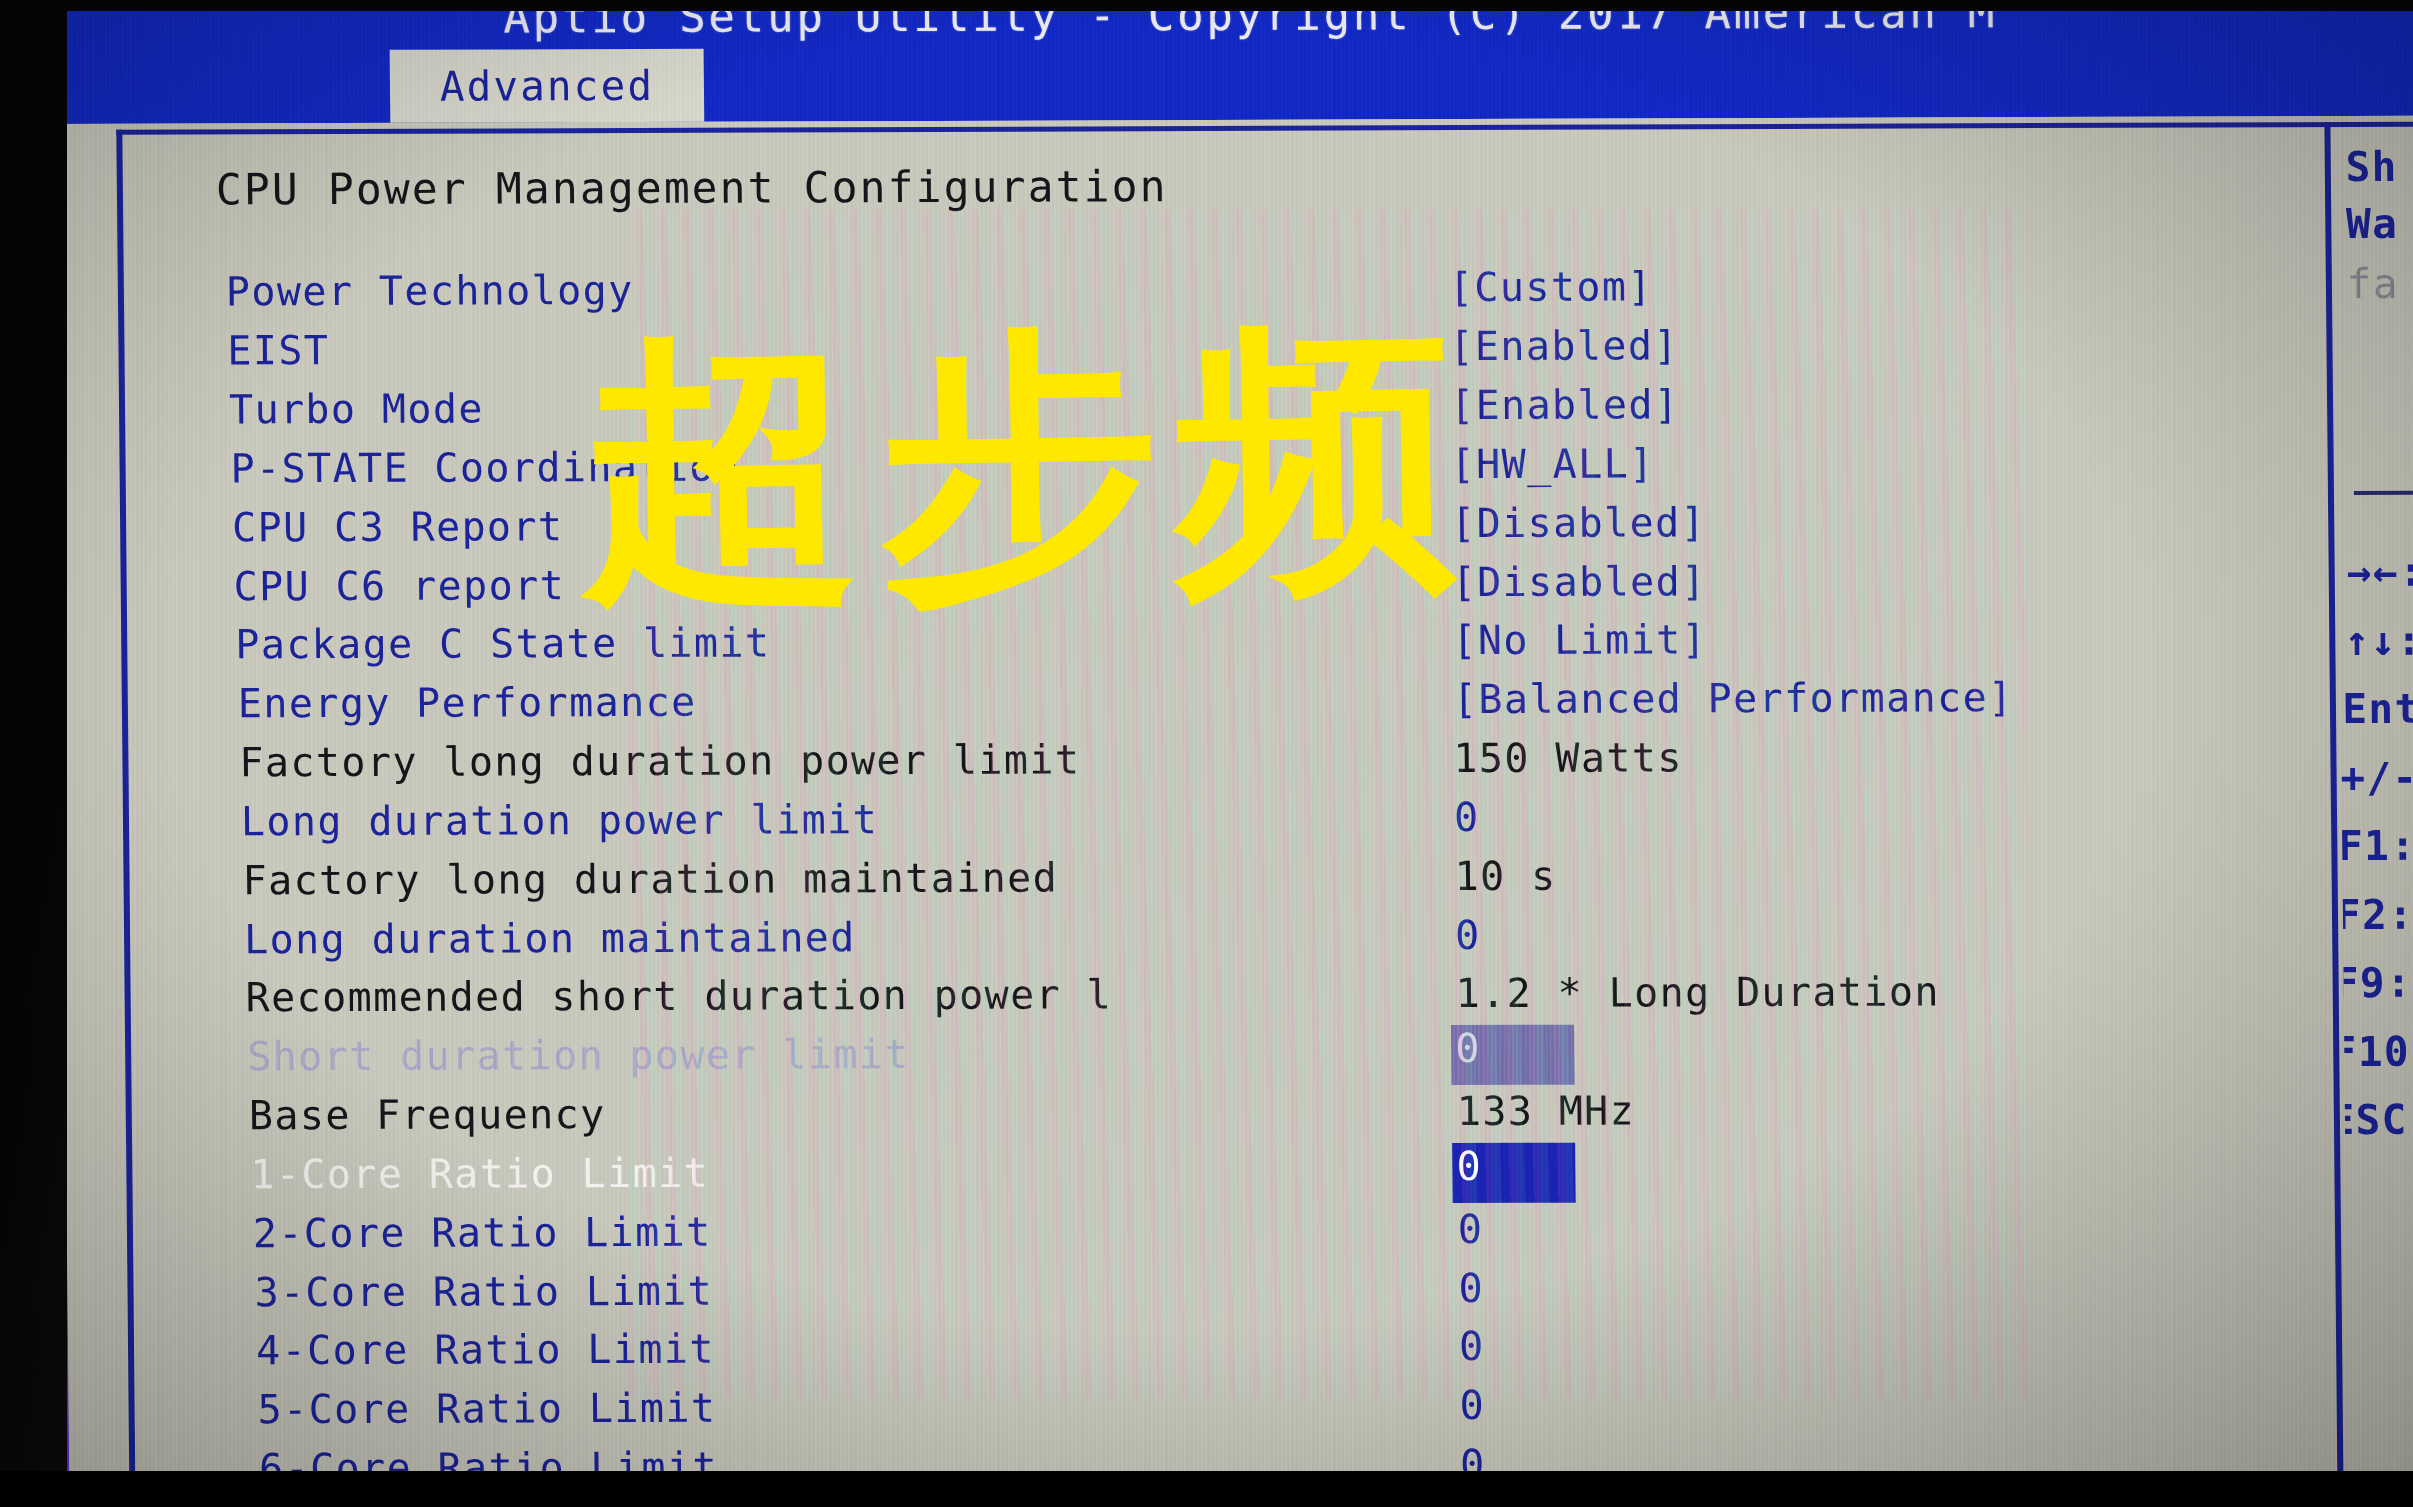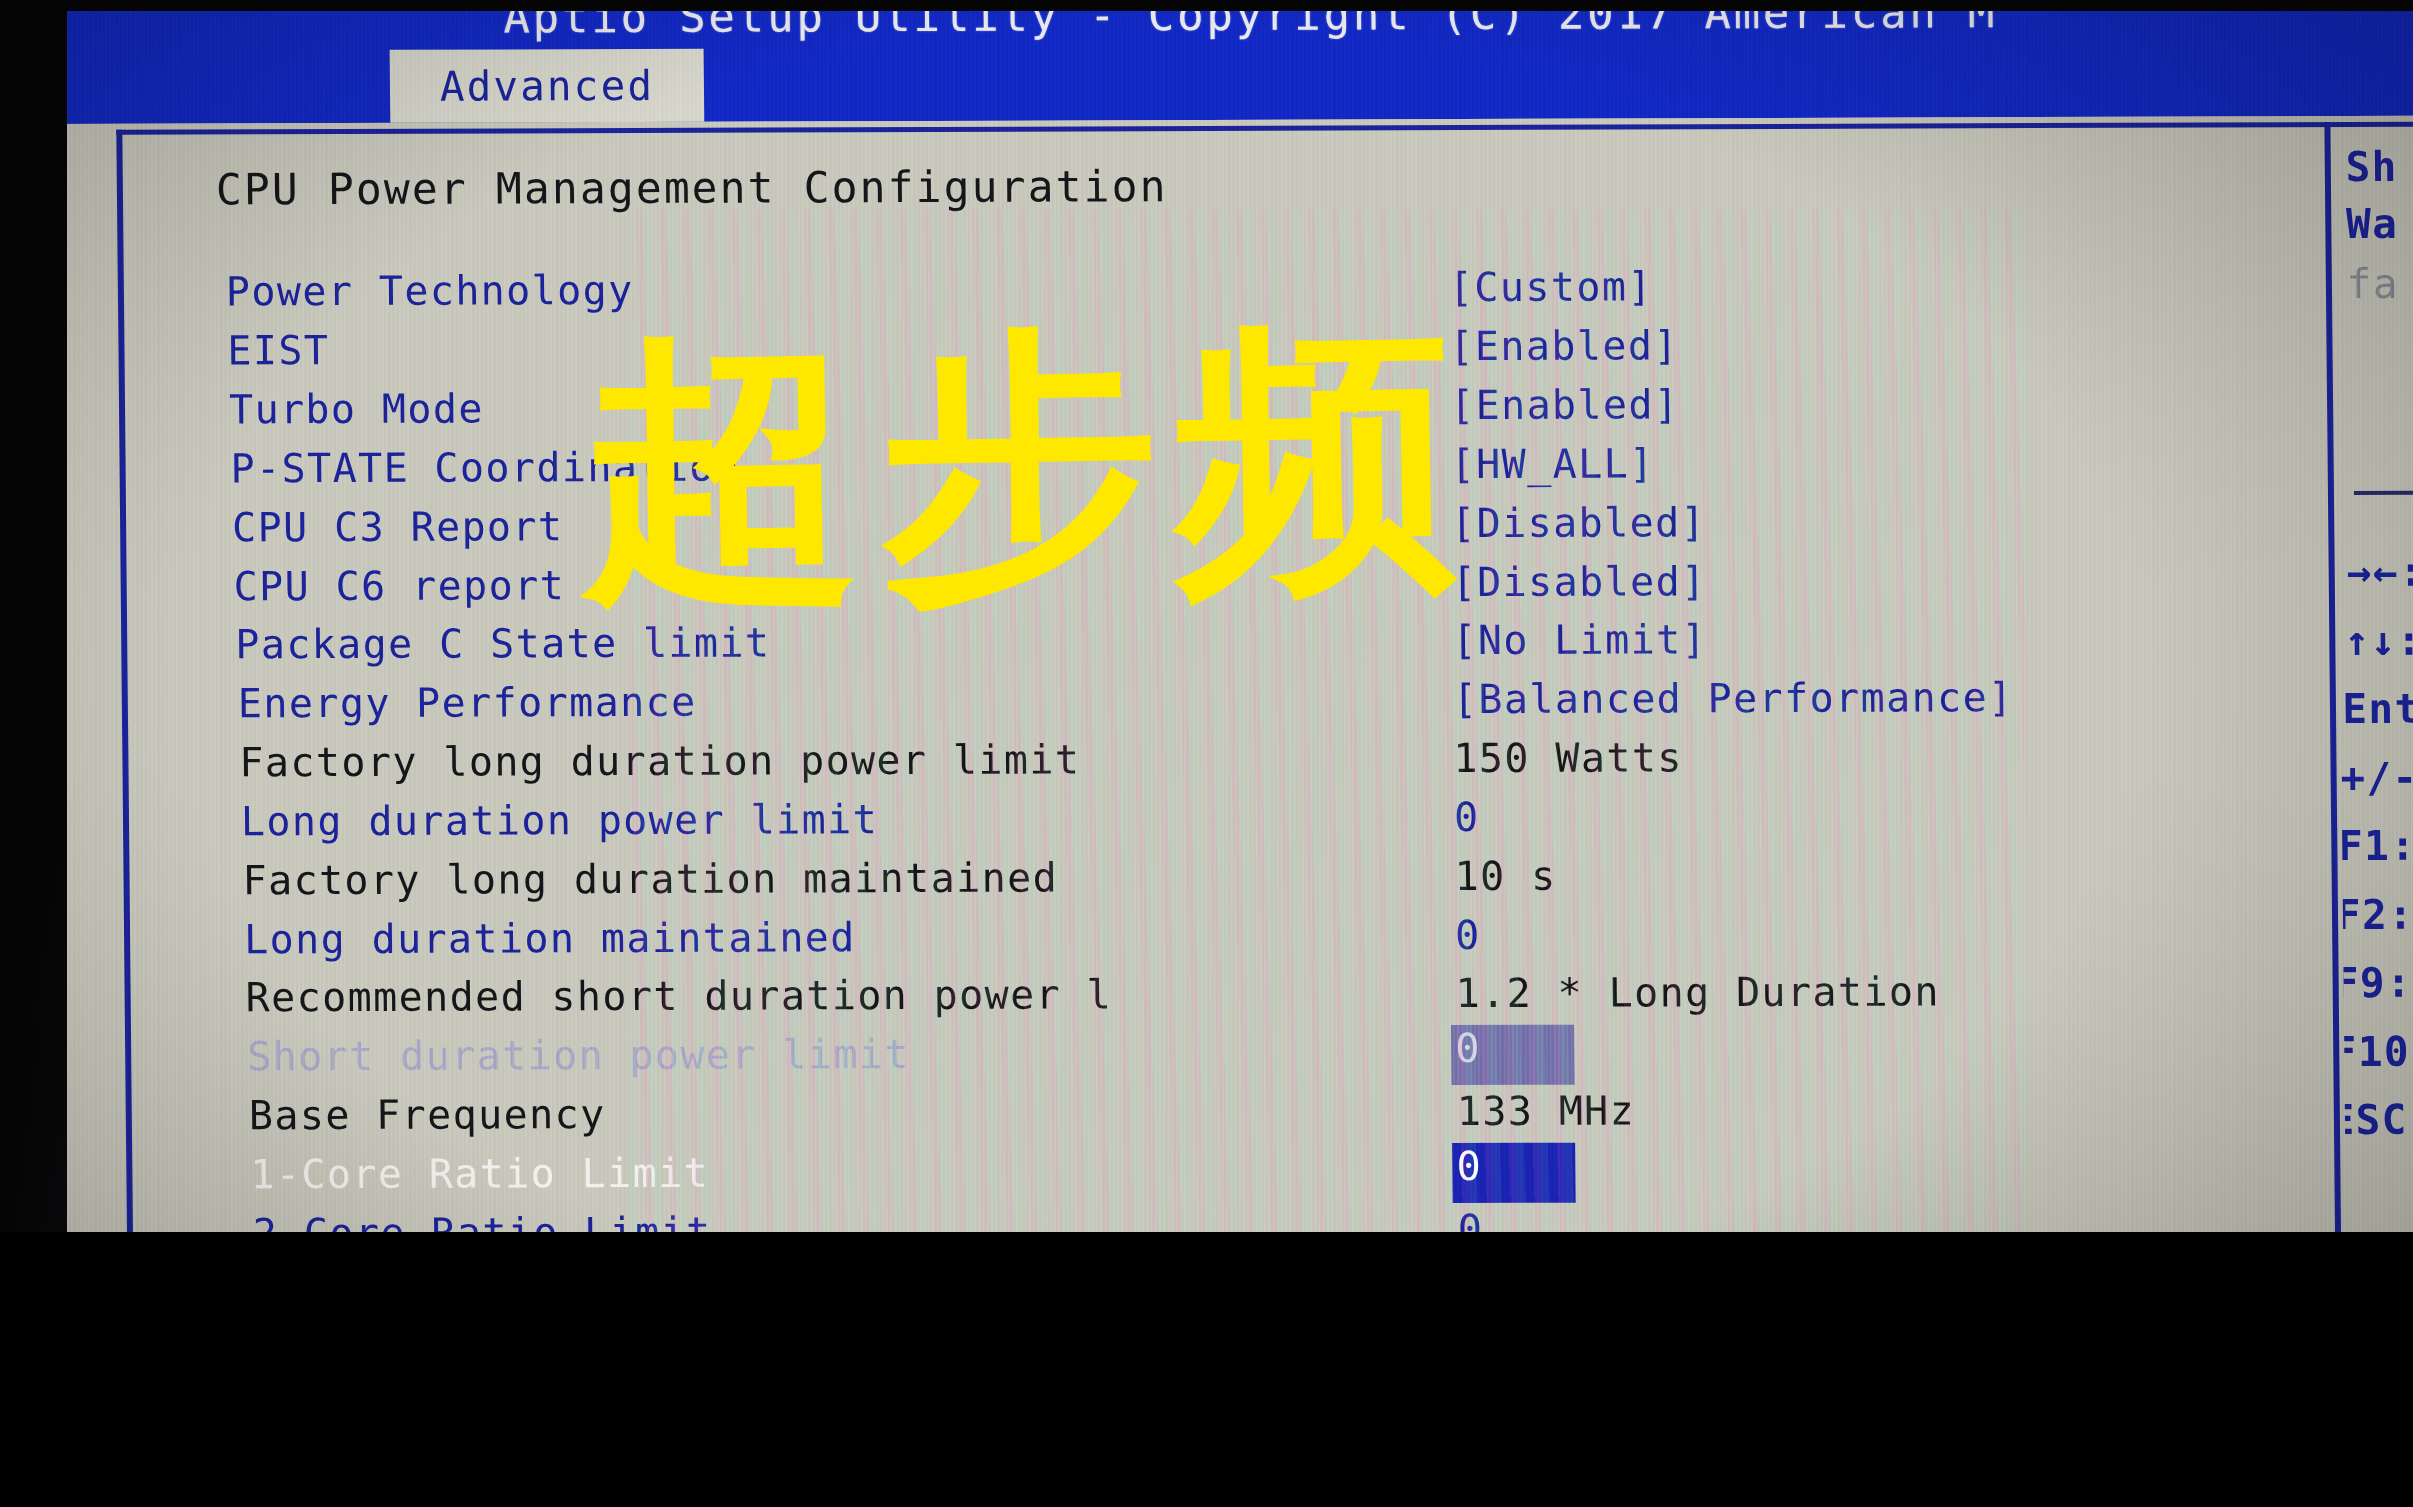--- a/index.html
+++ b/index.html
@@ -1,19 +1,19 @@
 <!DOCTYPE html>
 <html style="font-size:11.2px"><head>
 <meta charset="utf-8">
 <style>
   html,body{margin:0;padding:0;background:#000;}
   body{width:2413px;height:1508px;overflow:hidden;font-family:"DejaVu Sans Mono","Liberation Mono",monospace;}
 
   
-  #photo{position:relative;width:2413px;height:1232px;background:#6d28d9;overflow:hidden;}
+  #photo{position:relative;width:2413px;height:1471px;background:#6d28d9;overflow:hidden;}
 
   
   #screen{
     position:absolute;
     left:55px; top:-9.8px;
     width:2390px; height:1537px;
     transform:rotate(-0.55deg) skewY(0.35deg);
     transform-origin:0 0;
     background:#c9c8bd;
     overflow:hidden;

